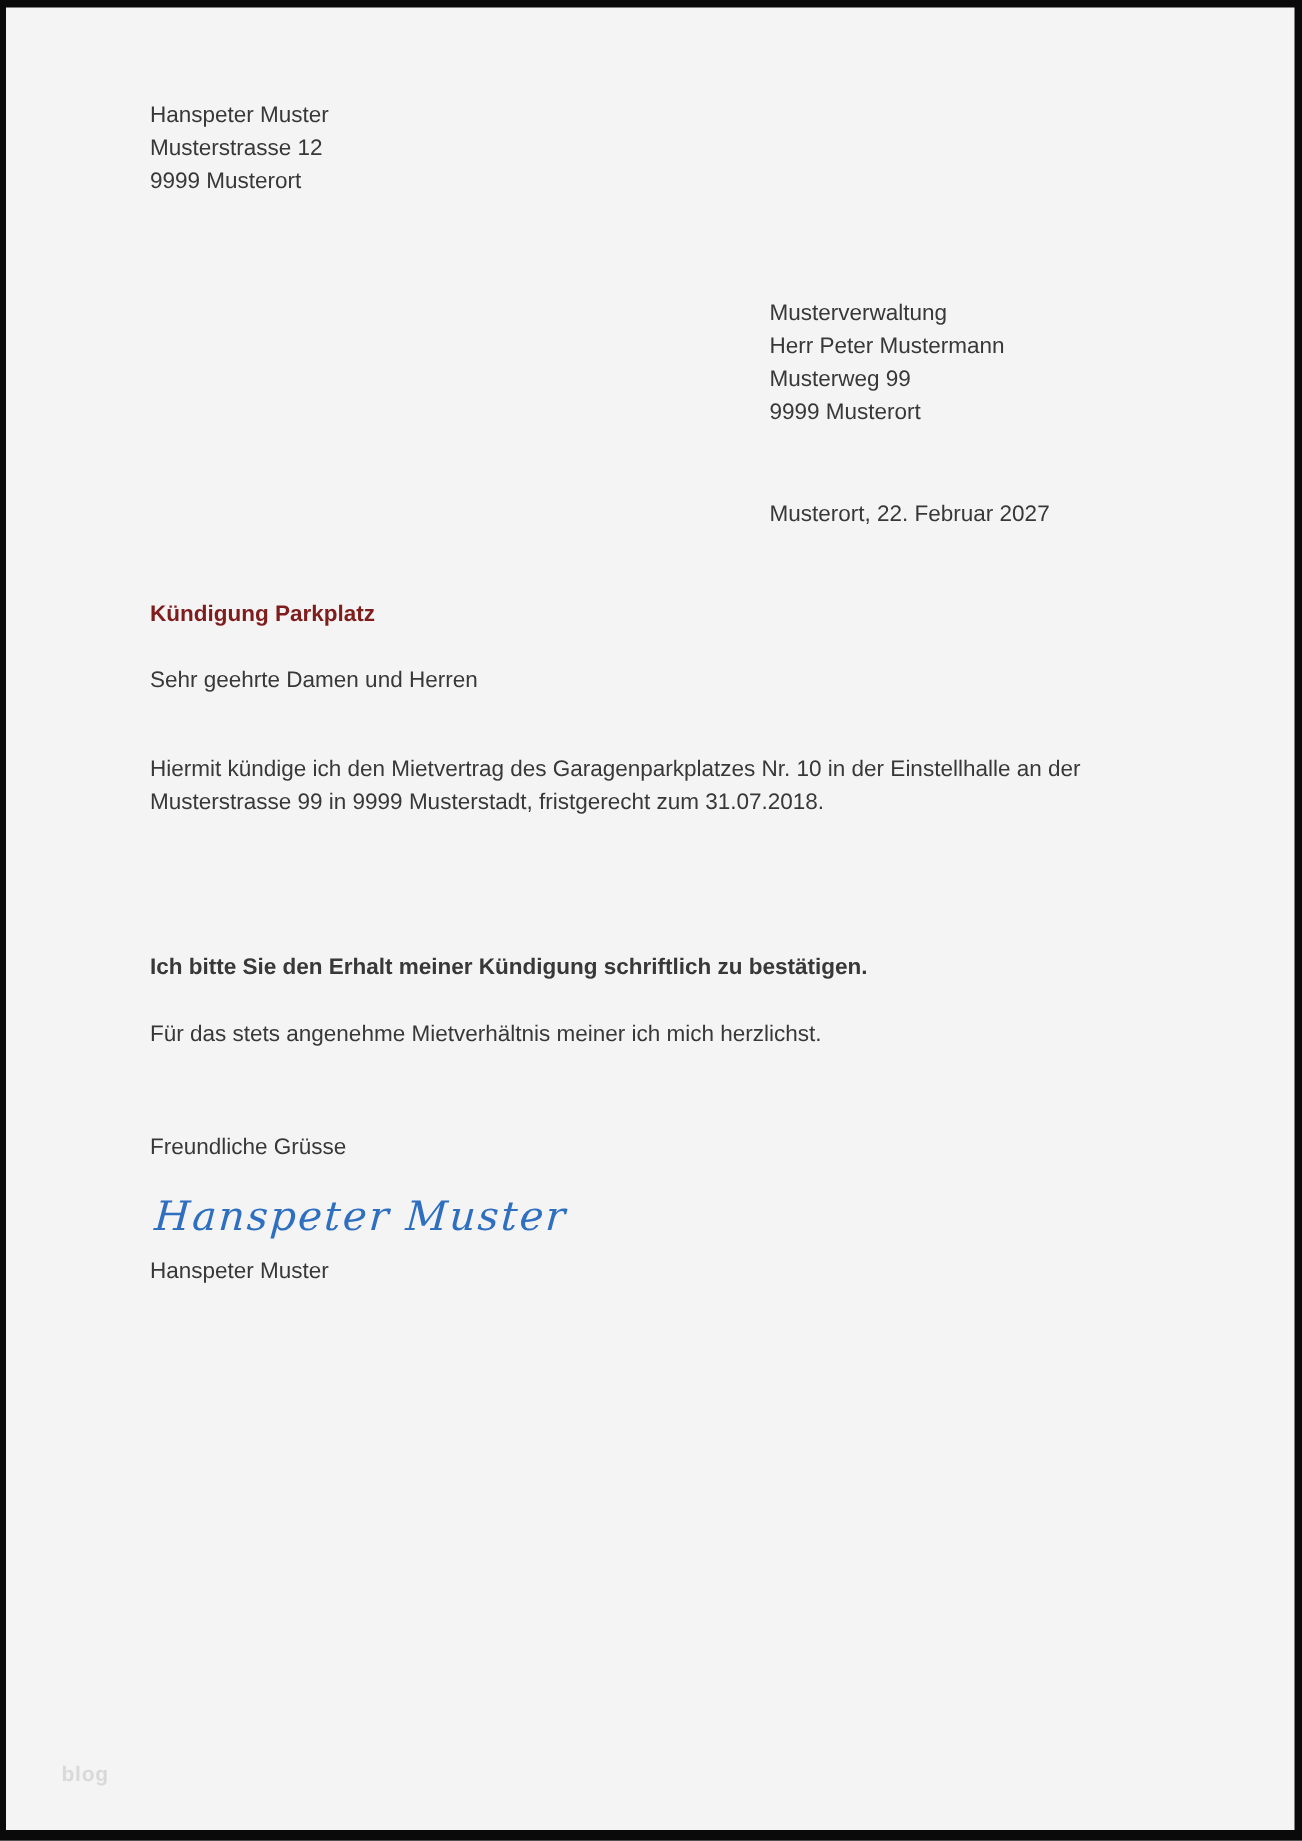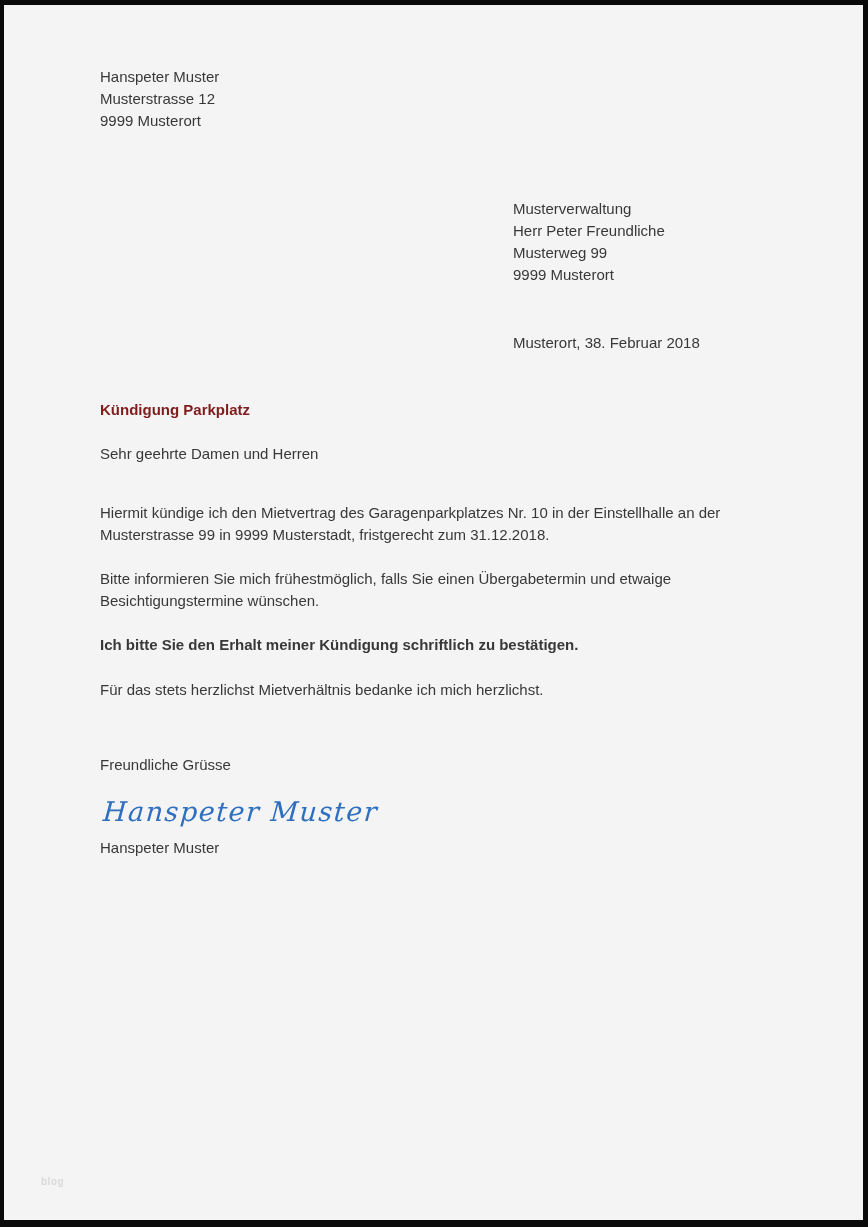--- a/index.html
+++ b/index.html
@@ -40,56 +40,55 @@
     font-size: 27px;
     line-height: 32px;
     letter-spacing: 1.5px;
     color: #2e6fc0;
     transform: skewX(-4deg);
     transform-origin: left bottom;
   }
   .signer-name    { left: 96px;  top: 832px; }
   .watermark      {
     left: 37px; top: 1171px;
-    font-size: 10px;
+    font-size: 14px;
     line-height: 12px;
     font-weight: bold;
     color: #d9d9d9;
     letter-spacing: 0.5px;
   }
   .line { display: block; }
 </style>
 </head>
 <body>
 
 <div class="page">
 
   <div class="abs sender-block">
     <span class="line">Hanspeter Muster</span>
     <span class="line">Musterstrasse 12</span>
     <span class="line">9999 Musterort</span>
   </div>
 
   <div class="abs recipient-block">
     <span class="line">Musterverwaltung</span>
-    <span class="line">Herr Peter Freundliche</span>
+    <span class="line">Herr Peter Mustermann</span>
     <span class="line">Musterweg 99</span>
     <span class="line">9999 Musterort</span>
   </div>
 
-  <div class="abs date-line">Musterort, 38. Februar 2018</div>
+  <div class="abs date-line">Musterort, 22. Februar 2027</div>
 
   <div class="abs subject-line">Kündigung Parkplatz</div>
 
   <div class="abs salutation">Sehr geehrte Damen und Herren</div>
 
-  <p class="abs para para-1">Hiermit kündige ich den Mietvertrag des Garagenparkplatzes Nr. 10 in der Einstellhalle an der Musterstrasse 99 in 9999 Musterstadt, fristgerecht zum 31.12.2018.</p>
-  <p class="abs para para-2">Bitte informieren Sie mich frühestmöglich, falls Sie einen Übergabetermin und etwaige Besichtigungstermine wünschen.</p>
+  <p class="abs para para-1">Hiermit kündige ich den Mietvertrag des Garagenparkplatzes Nr. 10 in der Einstellhalle an der Musterstrasse 99 in 9999 Musterstadt, fristgerecht zum 31.07.2018.</p>
   <p class="abs para para-3">Ich bitte Sie den Erhalt meiner Kündigung schriftlich zu bestätigen.</p>
-  <p class="abs para para-4">Für das stets herzlichst Mietverhältnis bedanke ich mich herzlichst.</p>
+  <p class="abs para para-4">Für das stets angenehme Mietverhältnis meiner ich mich herzlichst.</p>
 
   <div class="abs closing">Freundliche Grüsse</div>
 
   <div class="abs signature">Hanspeter Muster</div>
 
   <div class="abs signer-name">Hanspeter Muster</div>
 
   <div class="abs watermark">blog</div>
 
 </div>

